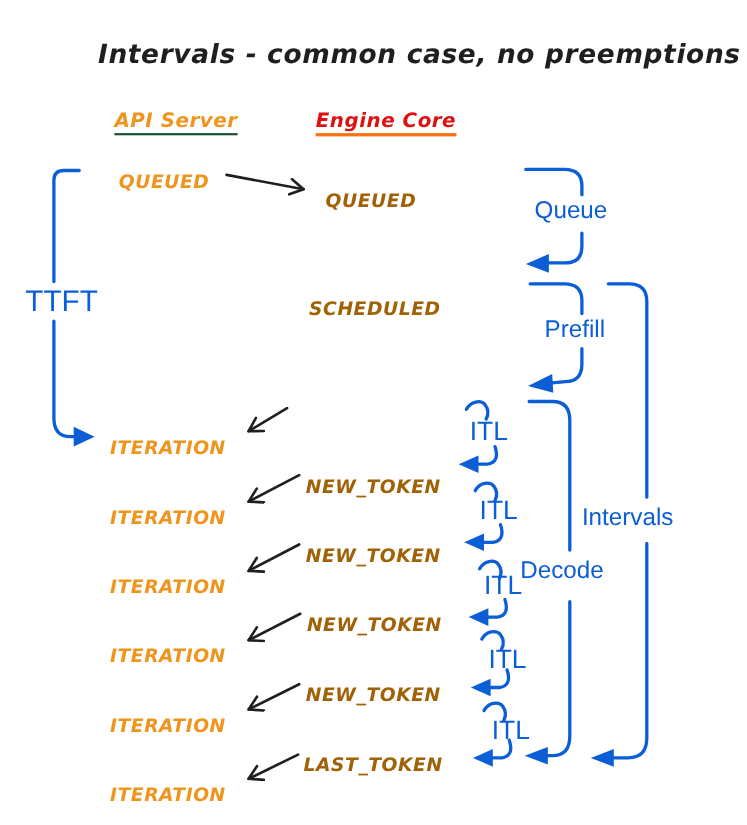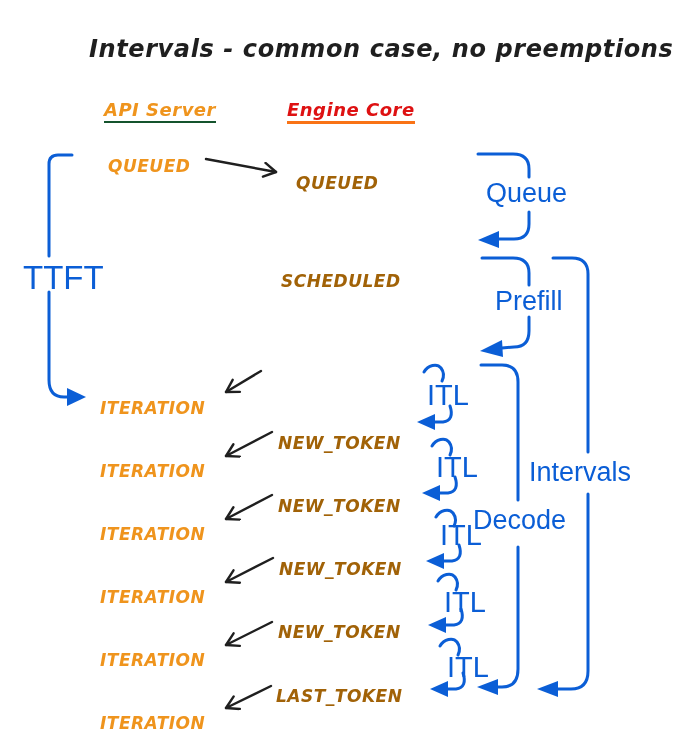--- a/index.html
+++ b/index.html
@@ -25,23 +25,23 @@
   .hdr-engine{color:#de1112;border-bottom:3px solid #f97316;}
   .ev{font-size:17px;}
   .ev-api{color:#ef941d;}
   .ev-engine{color:#a16207;}
   
   .blue{
     font-family:"Liberation Sans","DejaVu Sans",sans-serif;
     color:#0b5ed6;
     font-weight:normal;
   }
-  .blue-lg{font-size:27px;}
-  .blue-ttft{font-size:33px;}
-  .blue-itl{font-size:29px;}
+  .blue-lg{font-size:22px;}
+  .blue-ttft{font-size:27px;}
+  .blue-itl{font-size:24px;}
   svg{position:absolute;left:0;top:0;}
 </style>
 </head>
 <body>
 
 <div id="stage">
 
   <svg width="679" height="750" viewBox="0 0 679 750">
     <defs>
       <marker id="blackOpenHead" markerUnits="userSpaceOnUse" markerWidth="22" markerHeight="22" refX="14" refY="8" orient="auto">

